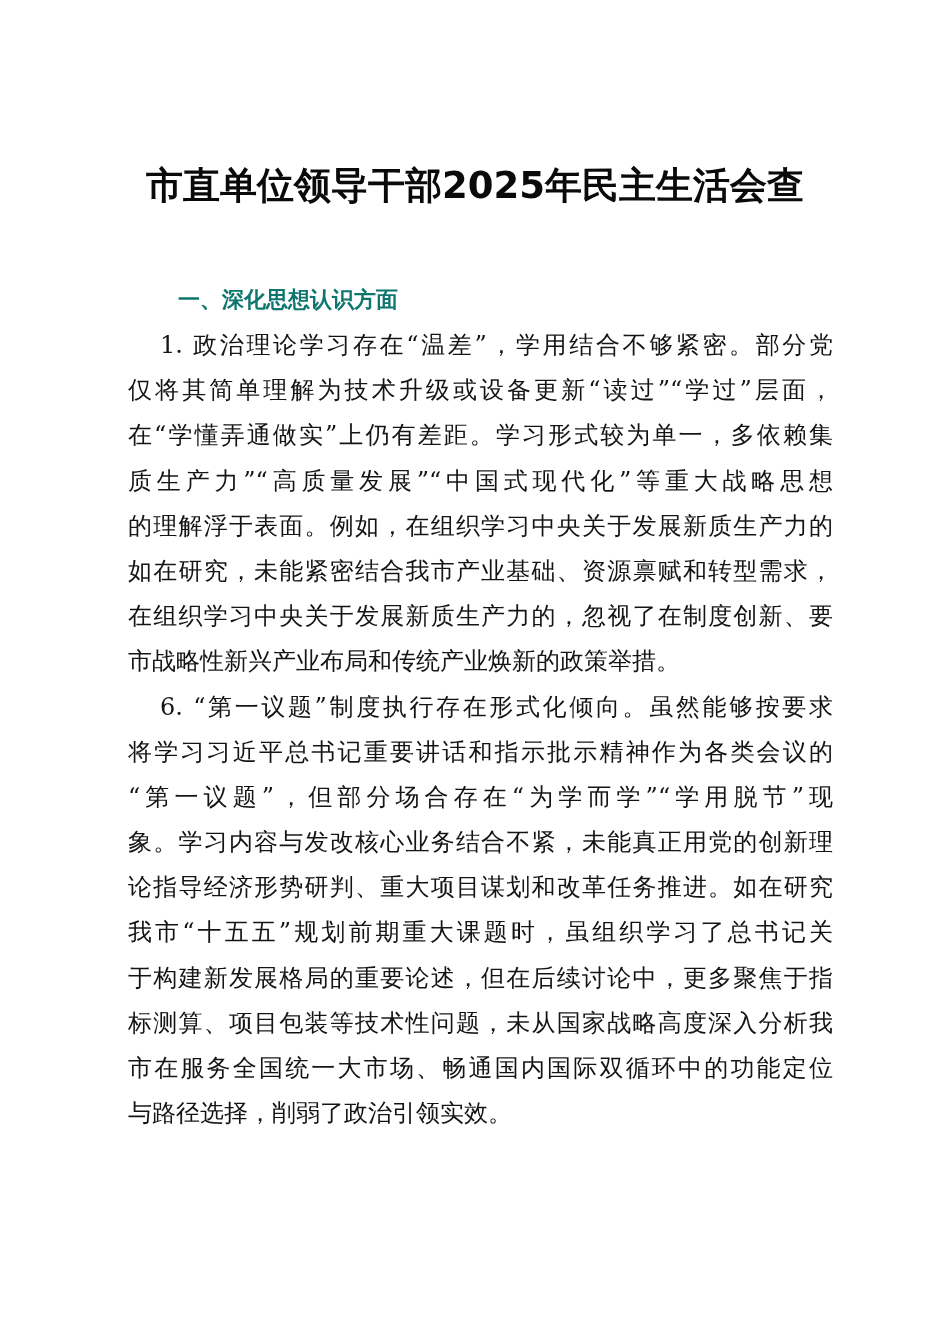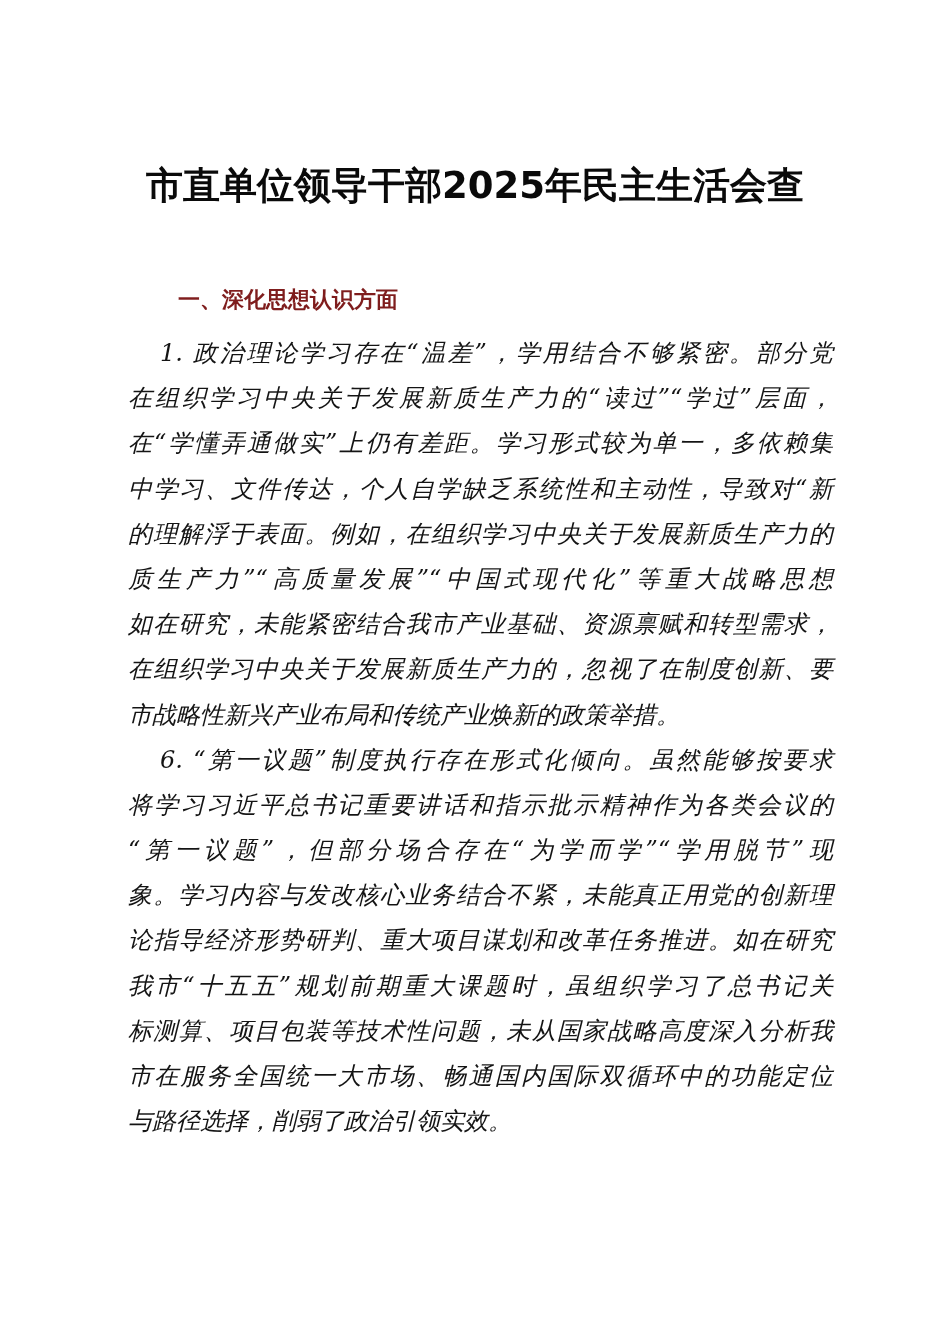--- a/index.html
+++ b/index.html
@@ -43,29 +43,28 @@
     padding-right: 20px;
   }
   .section-heading {
     position: absolute;
     left: 178px;
     top: 283px;
     font-family: "DejaVu Sans", "Liberation Sans", sans-serif;
     font-weight: bold;
     font-size: 22px;
     line-height: 34px;
-    color: #7f1d1d;
+    color: #0f766e;
     white-space: nowrap;
   }
   .body-text {
     position: absolute;
     left: 128px;
-    top: 331px;
+    top: 323px;
     width: 705px;
-    font-style: italic;
   }
   .line {
     display: block;
     height: 45.2px;
     line-height: 45.2px;
     font-size: 24px;
     white-space: nowrap;
     text-align: justify;
     text-align-last: justify;
     color: #141414;
@@ -85,36 +84,36 @@
   <h1 class="title">
     <span class="t-line">市直单位领导干部2025年民主生活会查</span>
   </h1>
 
   <div class="section-heading">一、深化思想认识方面</div>
 
   <div class="body-text">
 
     <div class="item">
       <span class="line indent">1. 政治理论学习存在“温差”，学用结合不够紧密。部分党</span>
-      <span class="line">在组织学习中央关于发展新质生产力的“读过”“学过”层面，</span>
+      <span class="line">仅将其简单理解为技术升级或设备更新“读过”“学过”层面，</span>
       <span class="line">在“学懂弄通做实”上仍有差距。学习形式较为单一，多依赖集</span>
-      <span class="line">中学习、文件传达，个人自学缺乏系统性和主动性，导致对“新</span>
+      <span class="line">质生产力”“高质量发展”“中国式现代化”等重大战略思想</span>
       <span class="line">的理解浮于表面。例如，在组织学习中央关于发展新质生产力的</span>
-      <span class="line">质生产力”“高质量发展”“中国式现代化”等重大战略思想</span>
       <span class="line">如在研究，未能紧密结合我市产业基础、资源禀赋和转型需求，</span>
       <span class="line">在组织学习中央关于发展新质生产力的，忽视了在制度创新、要</span>
       <span class="line last">市战略性新兴产业布局和传统产业焕新的政策举措。</span>
     </div>
 
     <div class="item">
       <span class="line indent">6. “第一议题”制度执行存在形式化倾向。虽然能够按要求</span>
       <span class="line">将学习习近平总书记重要讲话和指示批示精神作为各类会议的</span>
       <span class="line">“第一议题”，但部分场合存在“为学而学”“学用脱节”现</span>
       <span class="line">象。学习内容与发改核心业务结合不紧，未能真正用党的创新理</span>
       <span class="line">论指导经济形势研判、重大项目谋划和改革任务推进。如在研究</span>
       <span class="line">我市“十五五”规划前期重大课题时，虽组织学习了总书记关</span>
+      <span class="line">于构建新发展格局的重要论述，但在后续讨论中，更多聚焦于指</span>
       <span class="line">标测算、项目包装等技术性问题，未从国家战略高度深入分析我</span>
       <span class="line">市在服务全国统一大市场、畅通国内国际双循环中的功能定位</span>
       <span class="line last">与路径选择，削弱了政治引领实效。</span>
     </div>
 
   </div>
 </div>
 
 </body></html>

